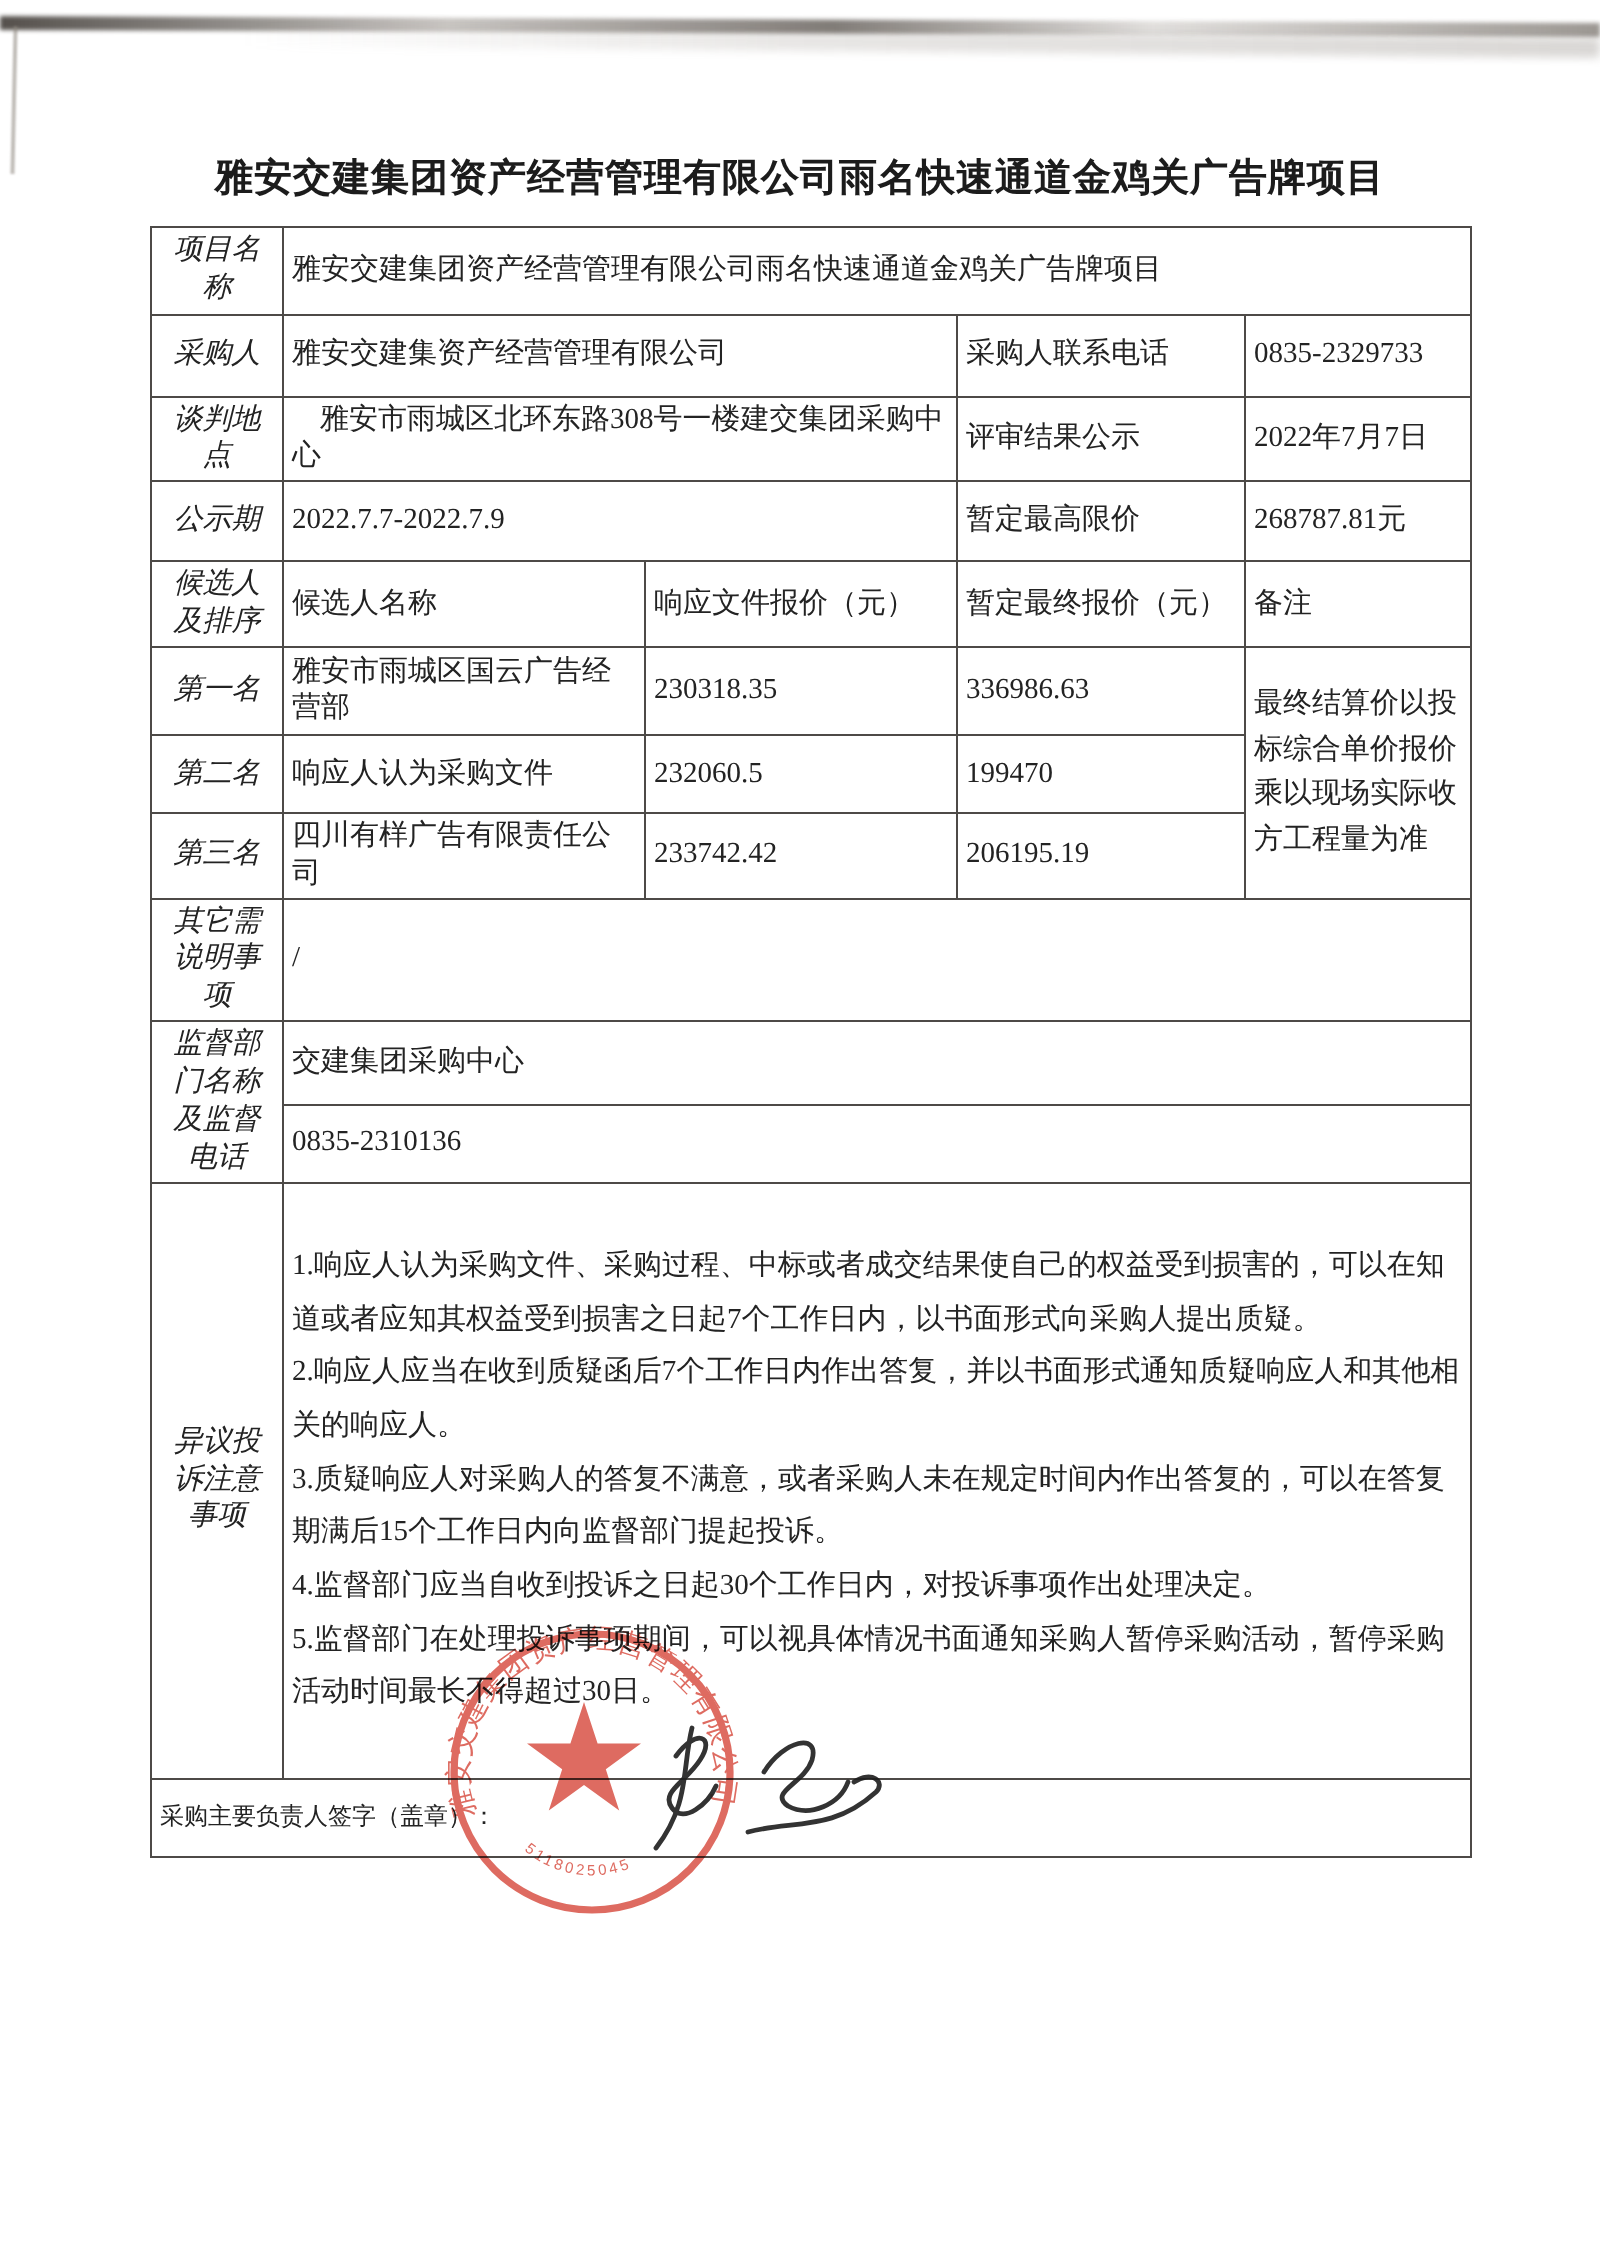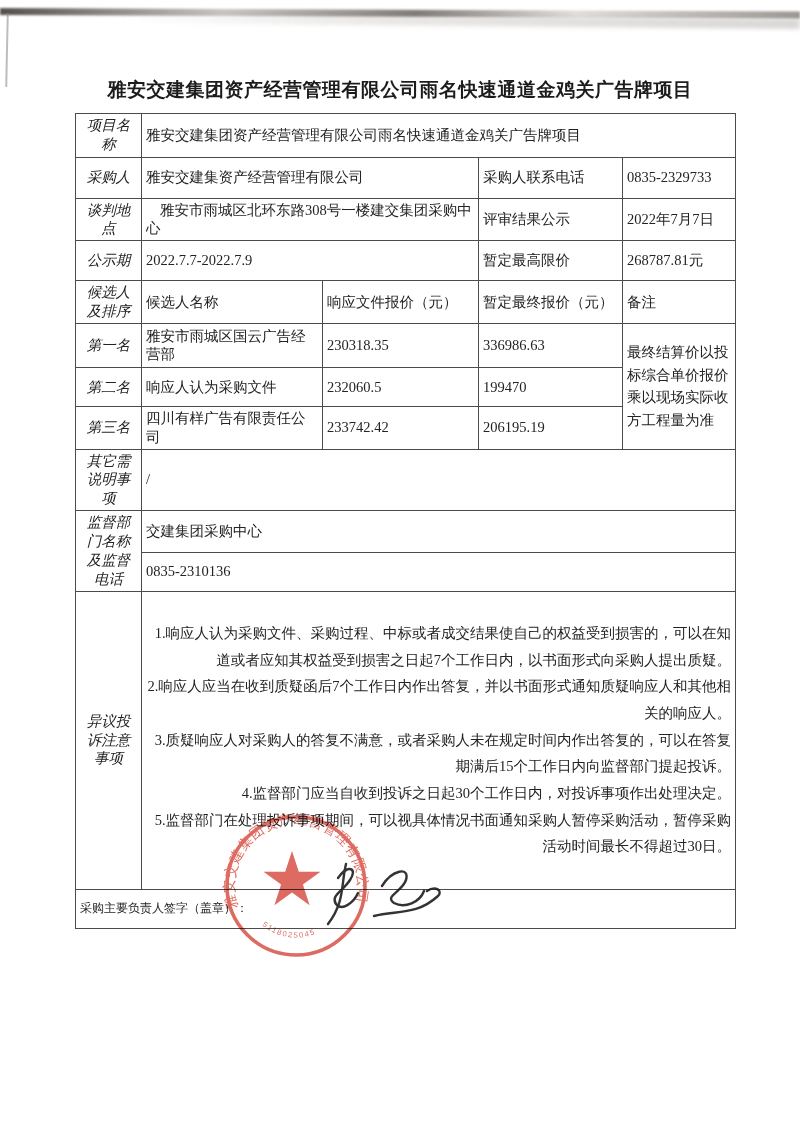--- a/index.html
+++ b/index.html
@@ -24,21 +24,21 @@
   table.doc { border-collapse:collapse; table-layout:fixed; width:660px; margin:9px 0 0 75px;
     font-size:14.5px; line-height:1.3; }
   table.doc td { border:1px solid #4d4a47; vertical-align:middle; padding:2px 4px;
     overflow:hidden; }
   td.lbl { padding:2px 2px 2px 4px; text-align:center;font-style:italic; }
   td.ctr { text-align:left; padding:2px 2px; }
   td.val { text-align:left; padding:2px 2px 2px 7px; }
   td.indent { text-indent:14px; line-height:1.25;margin-top:13px; }
   td.remark { padding:2px 6px; line-height:1.55; }
   td.items-cell { padding:0 10px; }
-  .item-line { line-height:1.84; text-align:right; }
+  .item-line { line-height:1.84; text-align:left; }
   td.sig-cell { padding:2px 2px 2px 10px; font-size:12px; }
 
   
   .stamp { position:absolute; left:216px; top:811px; width:162px; height:152px;
     mix-blend-mode:multiply; opacity:.88; }
   .signature { position:absolute; left:312px; top:858px; width:150px; height:82px; }
 </style>
 </head>
 <body>
 

